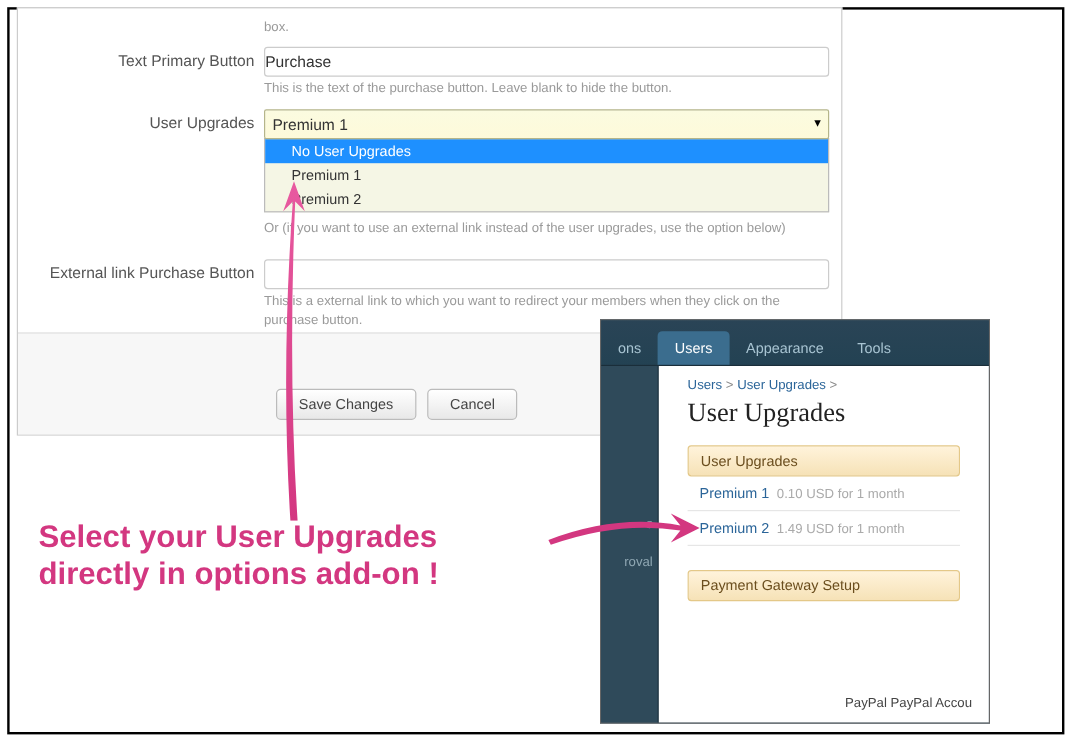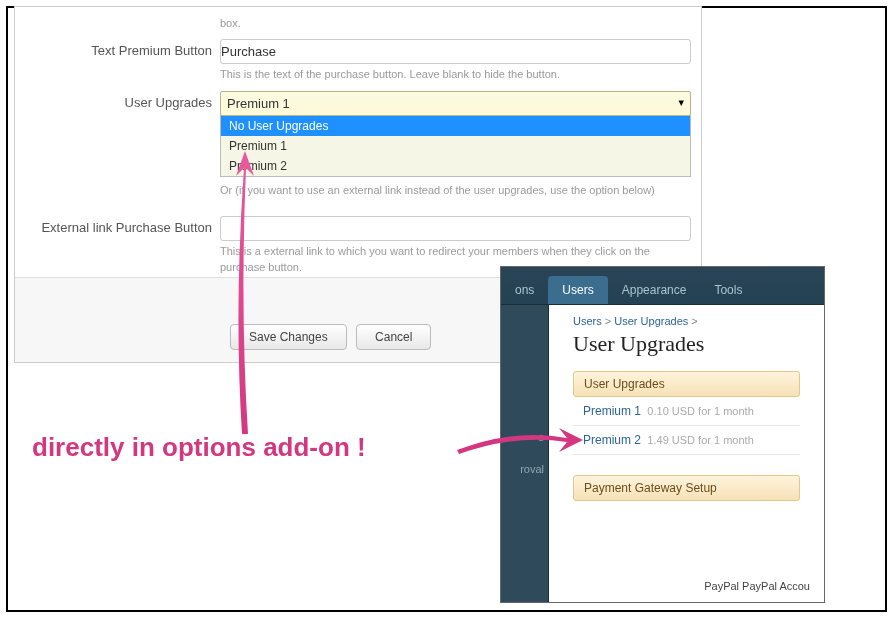--- a/index.html
+++ b/index.html
@@ -7,21 +7,21 @@
 .outer-frame { position: absolute; top: 6px; left: 6px; right: 6px; bottom: 6px; border: 2px solid #000; }
 .main-panel { position: absolute; top: 6px; left: 14px; width: 688px; border: 1px solid #ccc; background: #fff; }
 .form-row { display: flex; padding: 6px 10px 2px; align-items: flex-start; }
 .form-label { width: 195px; text-align: right; color: #555; font-size: 13px; padding-top: 4px; padding-right: 8px; }
 .form-field { flex: 1; }
 .form-input { width: 100%; border: 1px solid #ccc; border-radius: 3px; padding: 4px 0; font-size: 13px; color: #333; }
 .hint { color: #9a9a9a; font-size: 11px; margin-top: 3px; line-height: 1.4; }
 .select-box { width: 100%; border: 1px solid #b5b58a; background: linear-gradient(#fbfbe0, #fefada); padding: 4px 18px 4px 6px; font-size: 13px; color: #333; position: relative; border-radius: 2px; }
 .select-box::after { content: "▾"; position: absolute; right: 6px; top: 4px; color: #000; font-size: 11px; }
 .dropdown-list { border: 1px solid #bbb; background: #f5f6e5; margin-top: -1px; }
-.dropdown-item { padding: 3px 8px; font-size: 12px; color: #333; cursor: pointer; }
+.dropdown-item { padding: 3px 22px; font-size: 12px; color: #333; cursor: pointer; }
 .dropdown-item.selected { background: #1e90ff; color: #fff; }
 .btn-row { border-top: 1px solid #e0e0e0; background: #f7f7f7; padding: 12px 10px; text-align: left; }
 .btn-row .btn-group { margin-left: 205px; }
 .btn { display: inline-block; background: linear-gradient(#fff, #e8e8e8); border: 1px solid #bbb; border-radius: 4px; padding: 5px 18px; font-size: 12px; color: #444; cursor: pointer; margin-right: 6px; margin-top: 34px; }
 .inset-panel { position: absolute; top: 266px; left: 489px; width: 325px; height: 337px; border: 1px solid #666; background: #2f4a5a; margin-left: 11px; }
 .inset-tabs { display: flex; align-items: flex-end; height: 38px; padding-left: 0; background: linear-gradient(#2a4456, #234253); border-bottom: 1px solid #1a2e3a; }
 .tab { padding: 7px 14px; color: #a8c4d2; font-size: 12px; cursor: pointer; }
 .tab.active { background: #3b6d8e; color: #fff; border-top-left-radius: 4px; border-top-right-radius: 4px; }
 .inset-body { display: flex; height: calc(100% - 38px); }
 .inset-sidebar { width: 48px; background: #2f4a5a; border-right: 1px solid #1a2e3a; color: #8fa7b3; font-size: 11px; padding: 6px 4px; overflow: hidden; }
@@ -46,21 +46,21 @@
 
 <div class="main-panel">
   <div class="form-row">
     <div class="form-label"></div>
     <div class="form-field">
         <div class="hint">box.</div>
       </div>
   </div>
 
   <div class="form-row">
-    <div class="form-label">Text Premium Button</div>
+    <div class="form-label">Text Primary Button</div>
     <div class="form-field">
       <input class="form-input" value="Purchase" style="">
       <div class="hint">This is the text of the purchase button. Leave blank to hide the button.</div>
     </div>
   </div>
 
   <div class="form-row">
     <div class="form-label">User Upgrades</div>
     <div class="form-field">
       <div class="select-box"><span>Premium 1</span></div>
@@ -119,20 +119,21 @@
         <span class="item-meta">1.49 USD for 1 month</span>
       </div>
       <div style="height:20px"></div>
       <div class="section-header">Payment Gateway Setup</div>
       <div class="foot-text">PayPal PayPal Accou</div>
     </div>
   </div>
 </div>
 
 <div class="callout">
+  <div>Select your User Upgrades</div>
   <div>directly in options add-on !</div>
 </div>
 
 <svg class="arrow1" viewBox="0 0 30 286">
   <defs>
       <linearGradient id="g1" x1="0" y1="1" x2="0" y2="0">
         <stop offset="0" stop-color="#d33780"></stop>
         <stop offset="1" stop-color="#e85aa0"></stop>
       </linearGradient>
     </defs>

